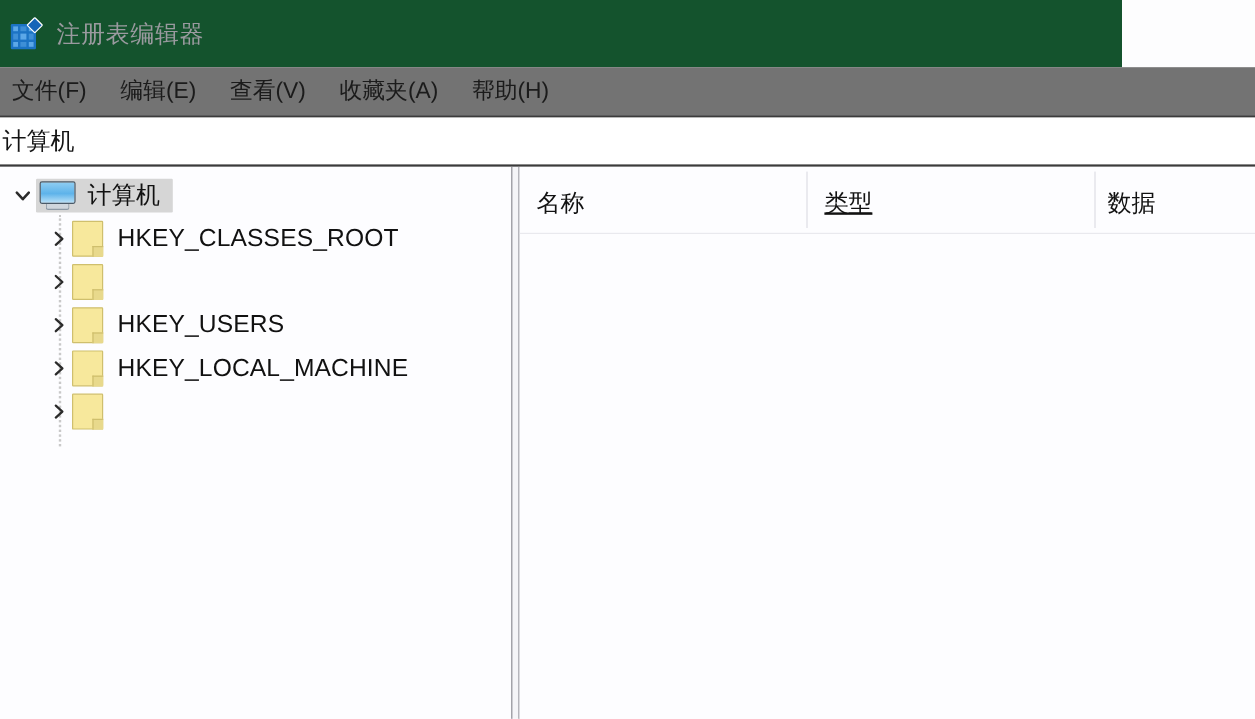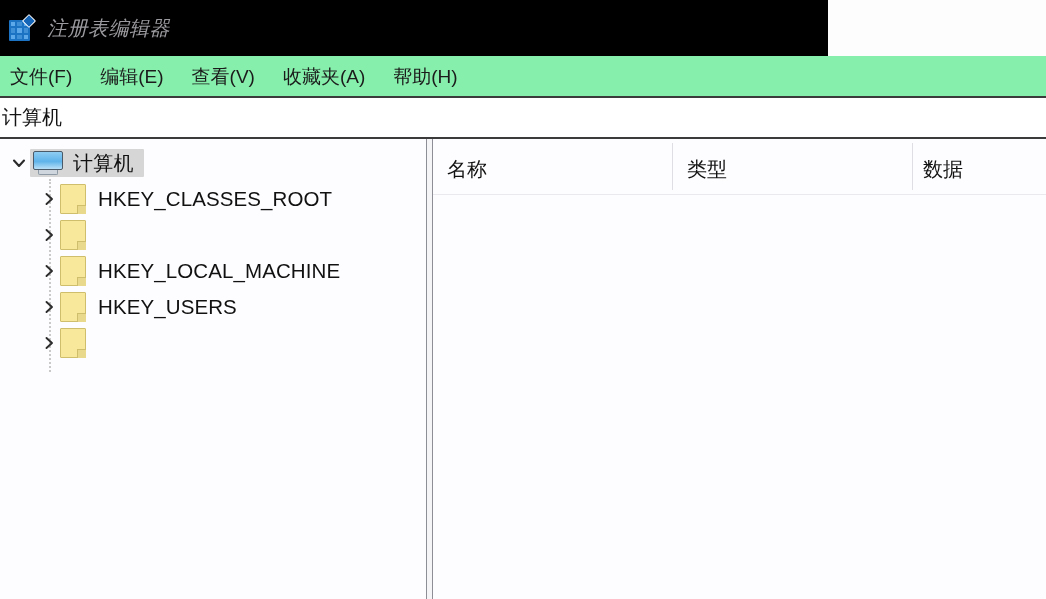--- a/index.html
+++ b/index.html
@@ -19,28 +19,27 @@
     position: relative;
     width: 1046px;
     height: 599px;
     background: #fdfdfe;
   }
 
   
   .titlebar {
     position: absolute;
     left: 0; top: 0;
-    width: 828px;
+    width: 935px;
     height: 56px;
-    background: #000000;
+    background: #14532d;
     display: flex;
     align-items: center;
     padding-left: 8px;
     box-sizing: border-box;
-    font-style: italic;
   }
   .app-icon {
     position: relative;
     width: 26px;
     height: 26px;
     flex: 0 0 auto;
     margin-top: 2px;
   }
   .app-icon .grid {
     position: absolute;
@@ -75,21 +74,21 @@
     letter-spacing: 0.5px;
     white-space: nowrap;
   }
 
   
   .menubar {
     position: absolute;
     left: 0; top: 56px;
     width: 1046px;
     height: 40px;
-    background: #86efac;
+    background: #737373;
     display: flex;
     align-items: center;
     box-sizing: border-box;
   }
   .menu-item {
     font-size: 19px;
     color: #1b1b1b;
     padding: 0 14px;
     white-space: nowrap;
     cursor: default;
@@ -375,34 +374,34 @@
       <div class="tree-row child">
         <div class="chev">
           <svg width="16" height="16" viewBox="0 0 16 16" aria-hidden="true">
             <path d="M5.5 3 L11 8 L5.5 13" fill="none" stroke="currentColor" stroke-width="1.9" stroke-linecap="round" stroke-linejoin="round"></path>
           </svg>
         </div>
         <div class="icon-folder">
           <div class="sheet"></div>
             <div class="fold"></div>
         </div>
-        <div class="tree-label key-label">HKEY_LOCAL_MACHINE</div>
+        <div class="tree-label key-label">HKEY_USERS</div>
       </div>
 
       <div class="tree-row child">
         <div class="chev">
           <svg width="16" height="16" viewBox="0 0 16 16" aria-hidden="true">
             <path d="M5.5 3 L11 8 L5.5 13" fill="none" stroke="currentColor" stroke-width="1.9" stroke-linecap="round" stroke-linejoin="round"></path>
           </svg>
         </div>
         <div class="icon-folder">
           <div class="sheet"></div>
             <div class="fold"></div>
         </div>
-        <div class="tree-label key-label">HKEY_USERS</div>
+        <div class="tree-label key-label">HKEY_LOCAL_MACHINE</div>
       </div>
 
       <div class="tree-row child">
         <div class="chev">
           <svg width="16" height="16" viewBox="0 0 16 16" aria-hidden="true">
             <path d="M5.5 3 L11 8 L5.5 13" fill="none" stroke="currentColor" stroke-width="1.9" stroke-linecap="round" stroke-linejoin="round"></path>
           </svg>
         </div>
         <div class="icon-folder">
           <div class="sheet"></div>
@@ -412,20 +411,20 @@
 
     </div>
   </div>
 
   <div class="splitter"></div>
 
   <div class="pane-right">
     <div class="col-header">
       <div class="col-cell" style="left:14px;">名称</div>
       <div class="col-sep" style="left:239px;"></div>
-      <div class="col-cell" style="left:254px;">类型</div>
+      <div class="col-cell" style="left:254px;text-decoration:underline;">类型</div>
       <div class="col-sep" style="left:479px;"></div>
       <div class="col-cell" style="left:490px;font-family:Liberation Mono, monospace;">数据</div>
     </div>
     <div class="list-body"></div>
   </div>
 
 </div>
 
 </body></html>

